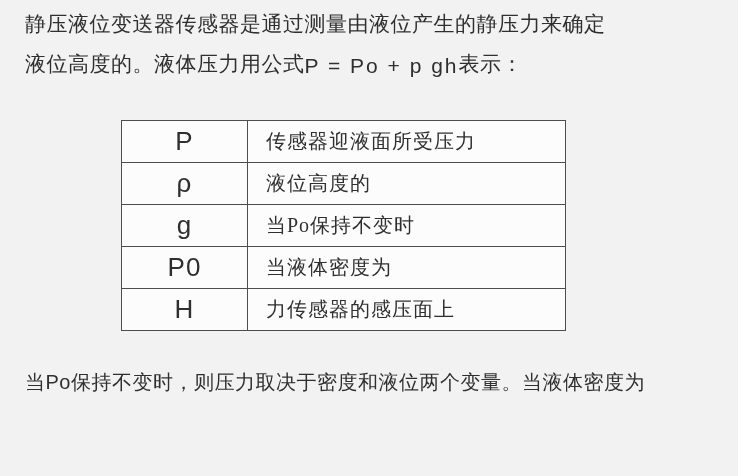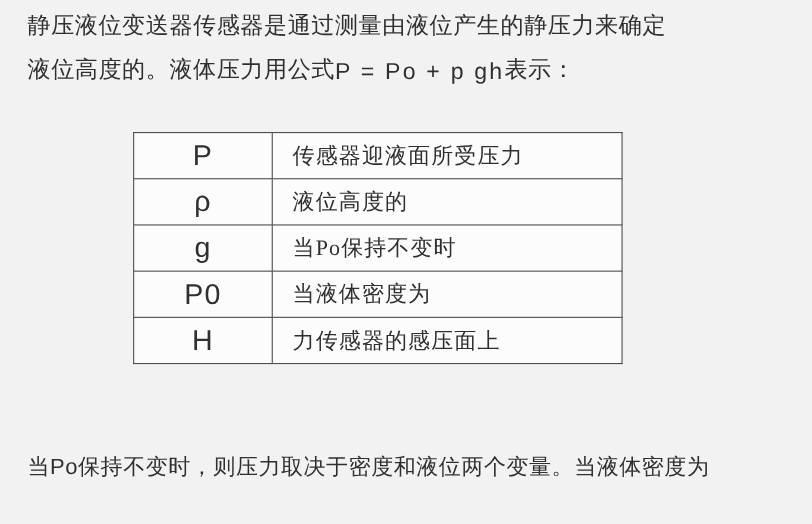--- a/index.html
+++ b/index.html
@@ -59,21 +59,21 @@
     font-family: Liberation Serif, serif;
   }
   .para {
     position: absolute;
     left: 25px; top: 369px;
     width: 705px;
     font-size: 20px;
     line-height: 26px;
     letter-spacing: 0.5px;
   }
-  .para-line { white-space: nowrap; margin-top: 43px; }
+  .para-line { white-space: nowrap; }
 </style>
 </head>
 <body>
 
 <div class="page">
 
   <div class="intro">
     <div class="intro-line1">静压液位变送器传感器是通过测量由液位产生的静压力来确定</div>
     <div class="intro-line2"><span>液位高度的。液体压力用公式</span><span class="formula">P = Po + p gh</span><span>表示：</span></div>
   </div>

